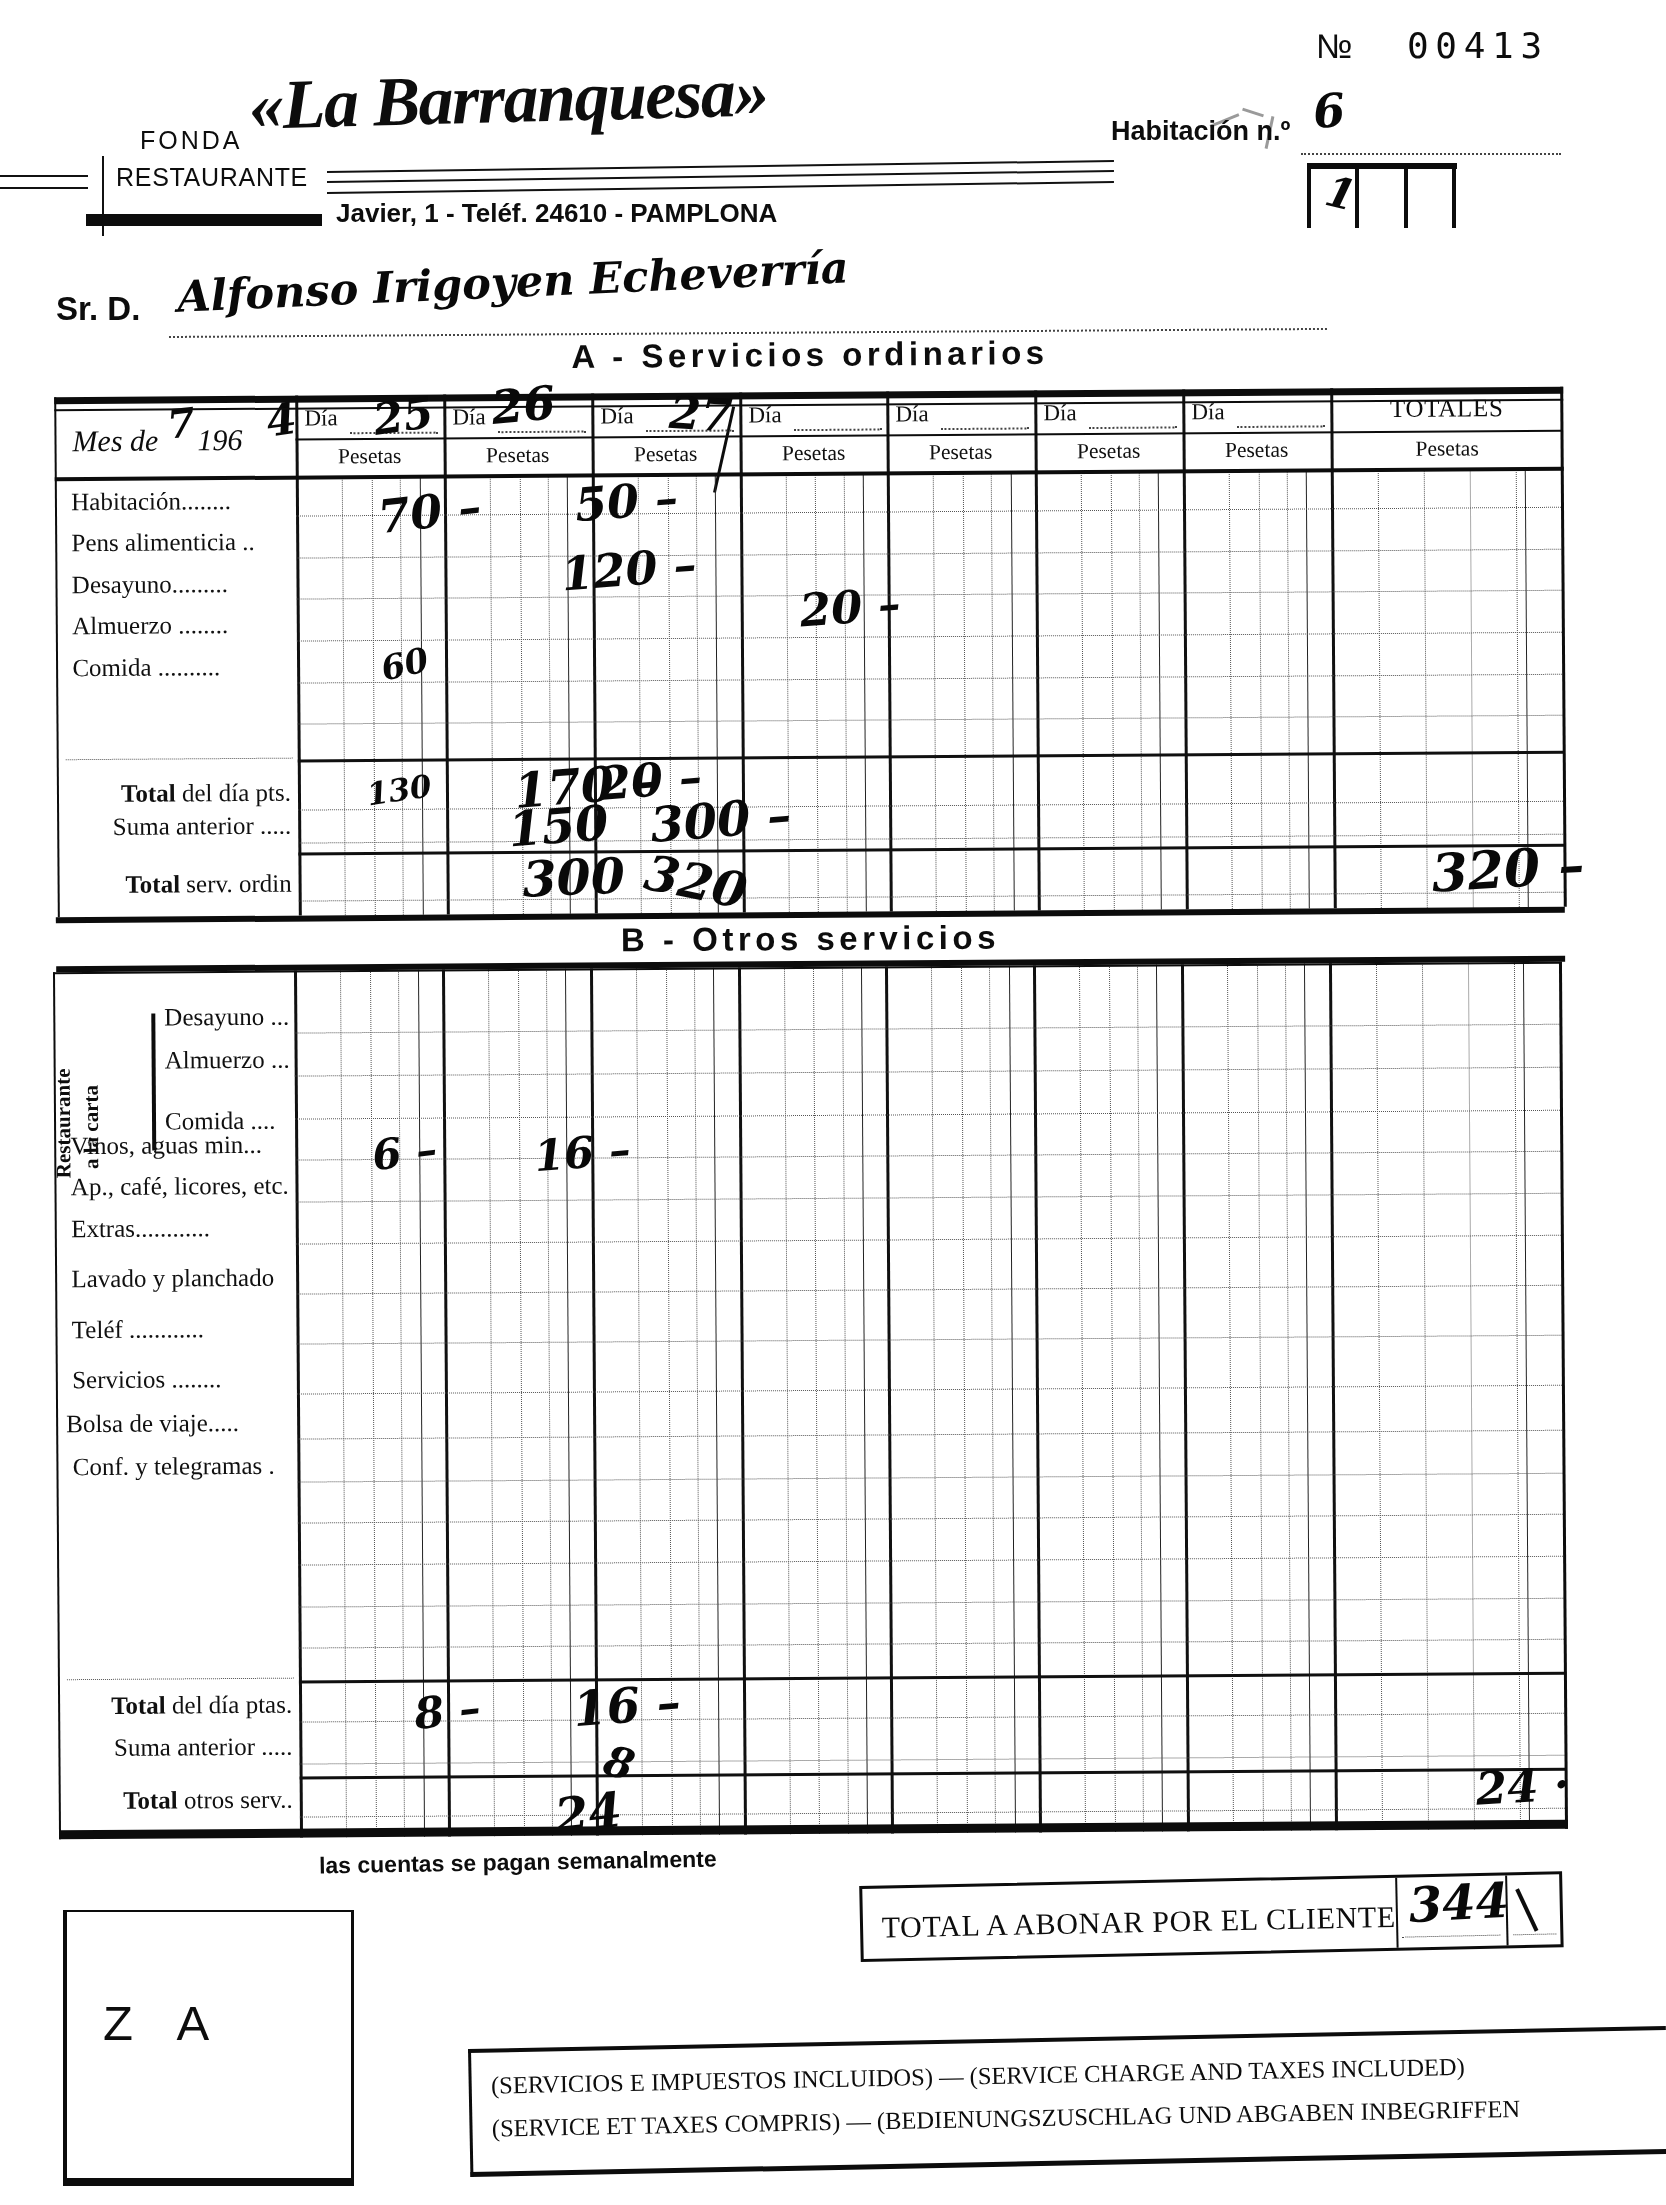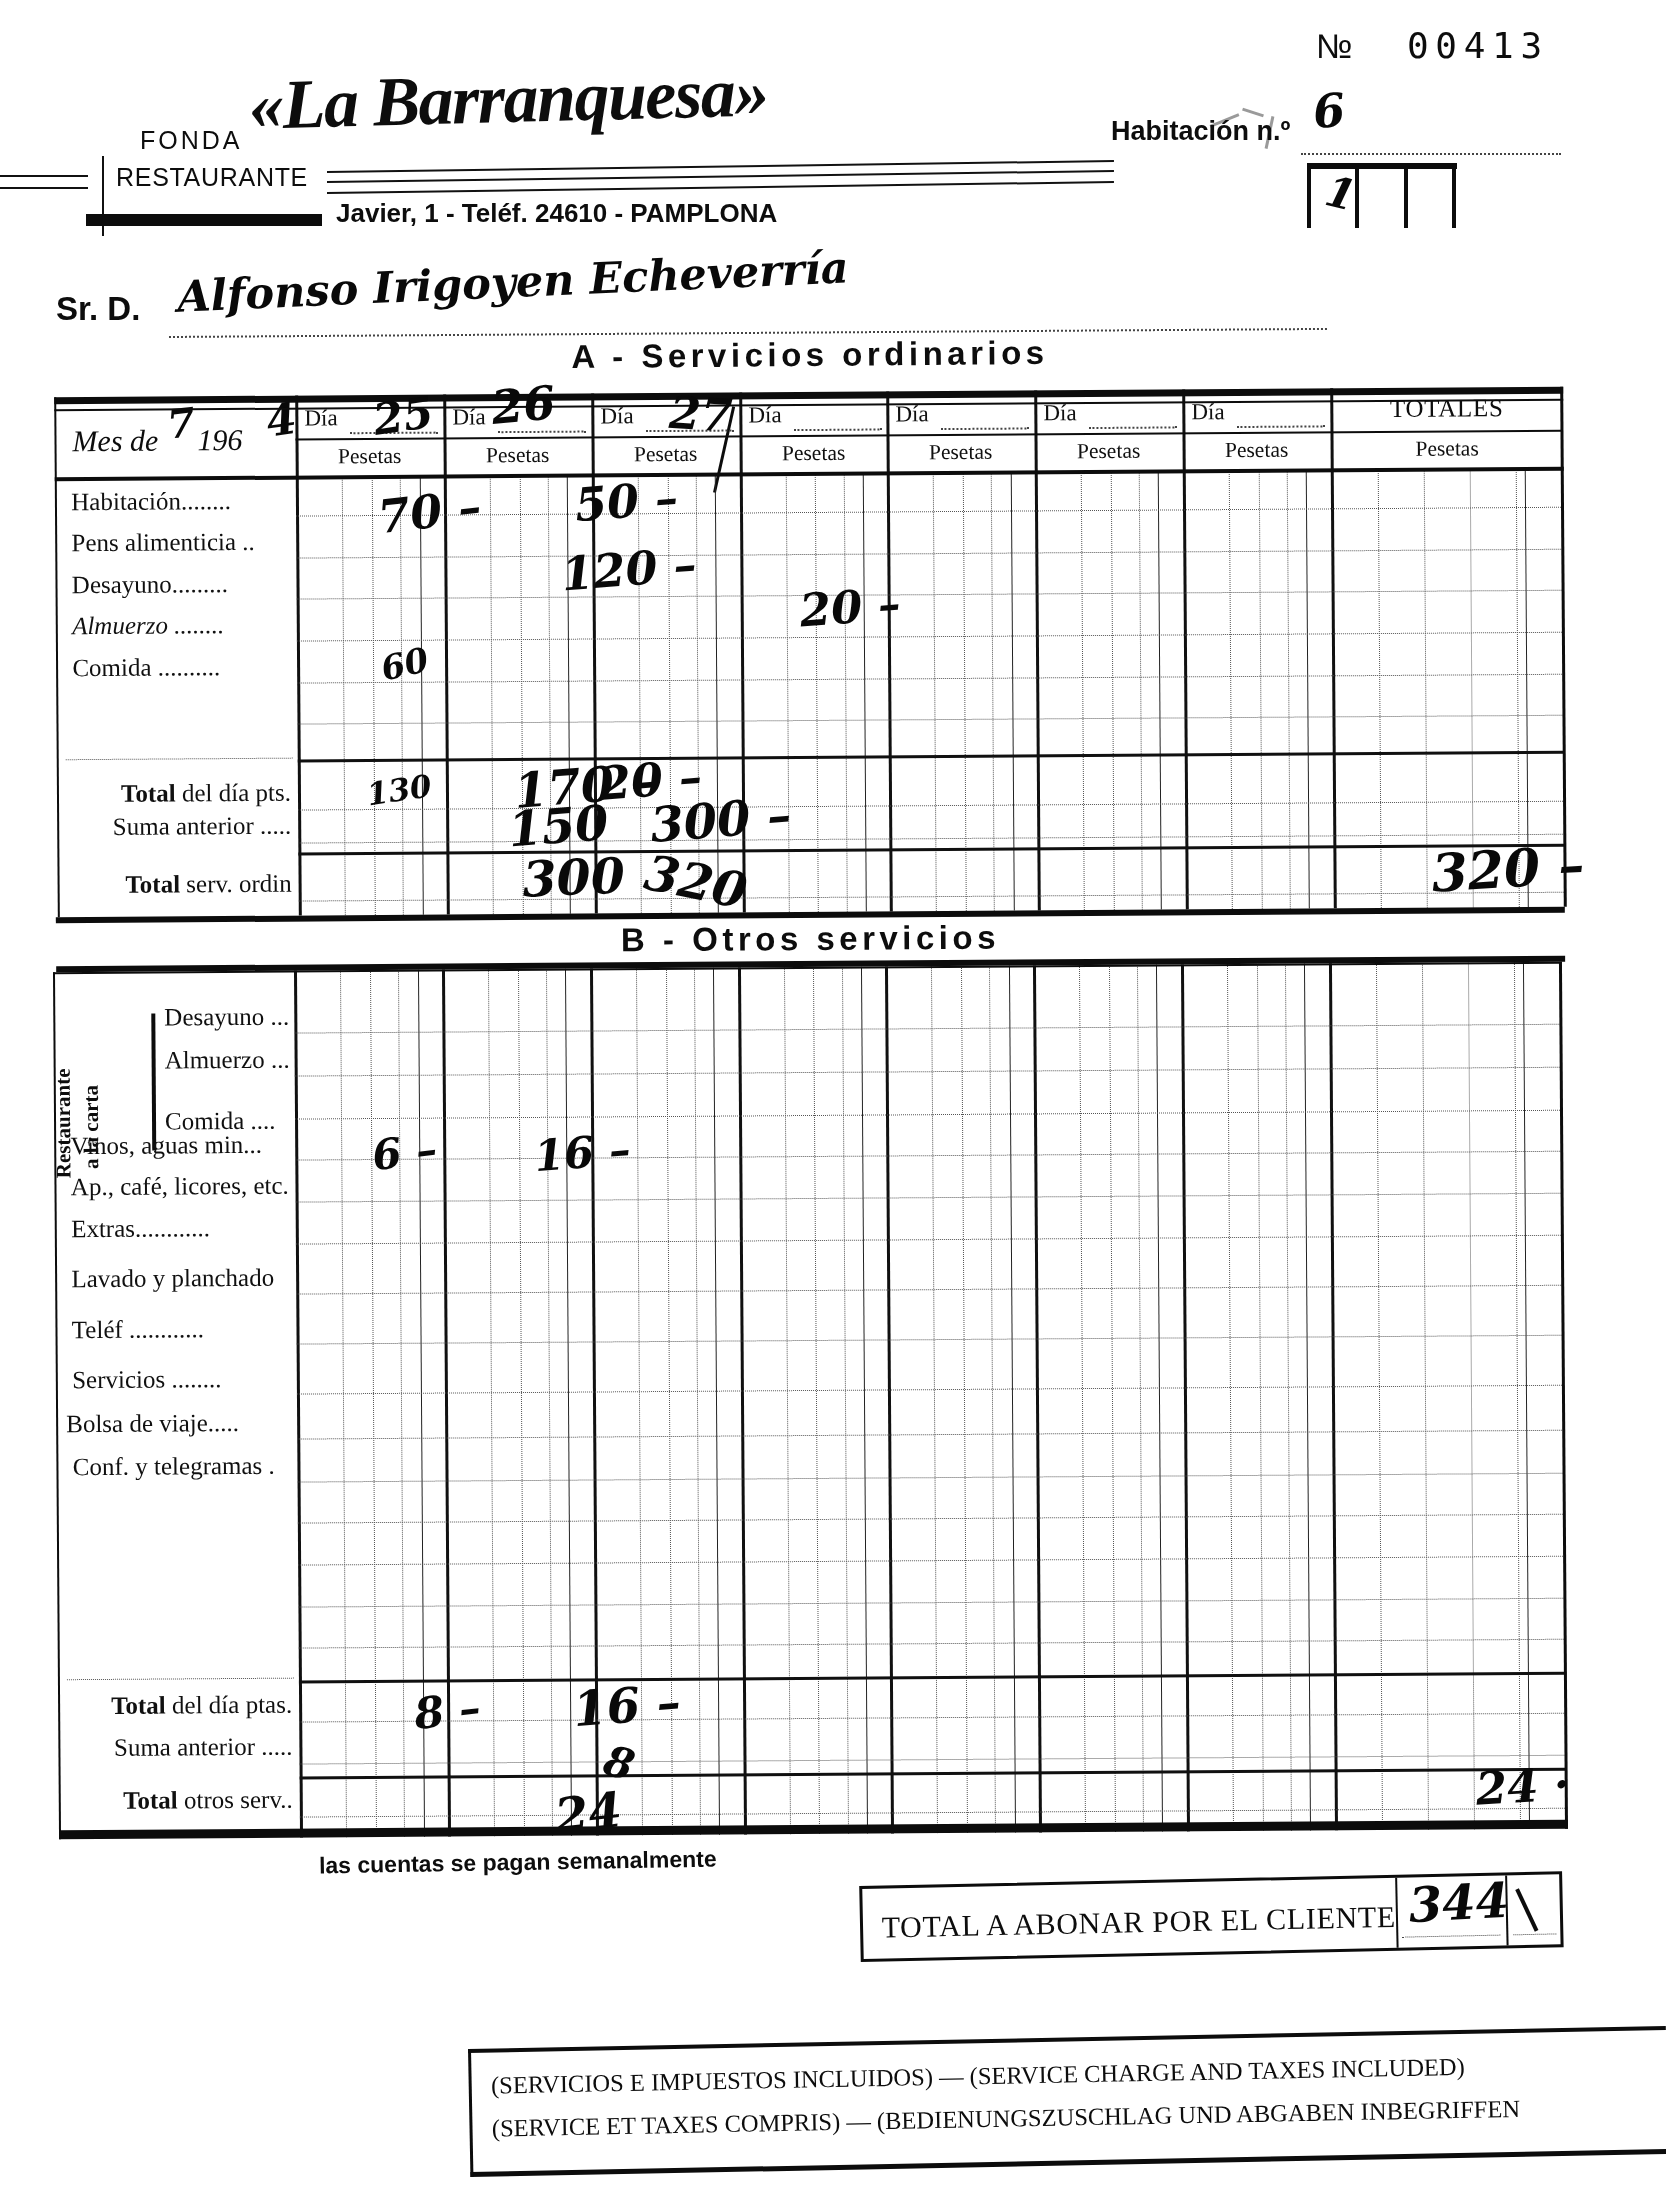--- a/index.html
+++ b/index.html
@@ -119,21 +119,21 @@
       <div class="abs" style="left: 241px; top: 328px; width: 1267px; height: 0px; border-top: 1.5px dotted rgb(85, 85, 85);"></div>
       <div class="abs" style="left: 241px; top: 414px; width: 1267px; height: 0px; border-top: 1.5px dotted rgb(85, 85, 85);"></div>
       <div class="abs" style="left: 241px; top: 447px; width: 1267px; height: 0px; border-top: 1.5px dotted rgb(85, 85, 85);"></div>
       <div class="abs" style="left: 241px; top: 505px; width: 1267px; height: 0px; border-top: 1.5px dotted rgb(85, 85, 85);"></div>
       <div class="abs" style="left: 241px; top: 364px; width: 1267px; height: 3px; background: rgb(16, 16, 16);"></div>
       <div class="abs" style="left: 241px; top: 457px; width: 1267px; height: 3px; background: rgb(16, 16, 16);"></div>
       <div class="abs" style="left: 9px; top: 362px; width: 227px; height: 0px; border-top: 1.5px dotted rgb(85, 85, 85);"></div>
       <div class="abs plabel" style="left: 16.3px; top: 91px;">Habitación........</div>
       <div class="abs plabel" style="left: 16.3px; top: 132px;">Pens alimenticia ..</div>
       <div class="abs plabel" style="left: 16.3px; top: 174px;">Desayuno.........</div>
-      <div class="abs plabel" style="left: 16.3px; top: 215px; font-style: italic;">Almuerzo ........</div>
+      <div class="abs plabel" style="left: 16.3px; top: 215px;">Almuerzo ........</div>
       <div class="abs plabel" style="left: 16.3px; top: 257px;">Comida ..........</div>
       <div class="abs plabel" style="right: 1275px; top: 383px; text-align: right;"><span style="font-weight: bold;">Total</span> del día pts.</div>
       <div class="abs plabel" style="right: 1275px; top: 416px; text-align: right;">Suma anterior .....</div>
       <div class="abs plabel" style="right: 1275px; top: 474px; text-align: right;"><span style="font-weight: bold;">Total</span> serv. ordin</div>
       <div class="abs hw" style="left: 323px; top: 94px; font-size: 46px; transform: rotate(-6deg);">70 –</div>
       <div class="abs hw" style="left: 520px; top: 85px; font-size: 46px; transform: rotate(-4deg);">50 –</div>
       <div class="abs hw" style="left: 506px; top: 153px; font-size: 46px; transform: rotate(-4deg);">120 –</div>
       <div class="abs hw" style="left: 744px; top: 193px; font-size: 45px; transform: rotate(-4deg);">20 –</div>
       <div class="abs hw" style="left: 325px; top: 252px; font-size: 34px; transform: rotate(-12deg);">60</div>
       <div class="abs hw" style="left: 310px; top: 380px; font-size: 31px; transform: rotate(-8deg);">130</div>
@@ -279,20 +279,23 @@
   <div class="abs" style="left:860px;top:1886px;width:703px;height:76px;border:3px solid #0c0c0c;box-sizing:border-box;transform:rotate(-1.2deg);transform-origin:left center;">
     <div class="abs" style="left:18.6px;top:22px;font-size:30px;letter-spacing:0.7px;white-space:nowrap;">TOTAL A ABONAR POR EL CLIENTE</div>
     <div class="abs" style="left:533px;top:0;width:2.2px;height:70px;background:#0c0c0c;"></div>
     <div class="abs hw" style="left:546px;top:1.5px;font-size:48px;transform:rotate(-2deg);">344</div>
     <div class="abs dotline" style="left:539px;top:59px;width:98px;border-top-width:1.5px;"></div>
     <div class="abs" style="left:643px;top:0;width:2.2px;height:70px;background:#0c0c0c;"></div>
     <div class="abs" style="left:662px;top:12px;width:3.7px;height:46px;background:#0c0c0c;transform:rotate(-24deg);"></div>
     <div class="abs dotline" style="left:650px;top:59px;width:43px;border-top-width:1.5px;"></div>
   </div>
 
+  <div class="abs" style="left:63px;top:1910px;width:291px;height:276px;border-left:4.5px solid #0c0c0c;border-top:2.2px solid #0c0c0c;border-right:3.7px solid #0c0c0c;border-bottom:8.2px solid #0c0c0c;box-sizing:border-box;">
+    <div class="abs sans" style="left:36px;top:83px;font-size:49px;letter-spacing:16.3px;">Z A</div>
+  </div>
 
   <div class="abs" style="left:468px;top:2049px;width:1198px;height:128px;border-left:3px solid #0c0c0c;border-top:4.5px solid #0c0c0c;border-bottom:5.2px solid #0c0c0c;box-sizing:border-box;transform:rotate(-1.1deg);transform-origin:left top;">
     <div class="abs" style="left:19.3px;top:19.3px;font-size:24.5px;white-space:nowrap;">(SERVICIOS E IMPUESTOS INCLUIDOS)  —  (SERVICE CHARGE AND TAXES INCLUDED)</div>
     <div class="abs" style="left:19.3px;top:62px;font-size:24.5px;white-space:nowrap;">(SERVICE ET TAXES COMPRIS)  —  (BEDIENUNGSZUSCHLAG UND ABGABEN INBEGRIFFEN</div>
   </div>
 
 </div>
 
 
 </body></html>

